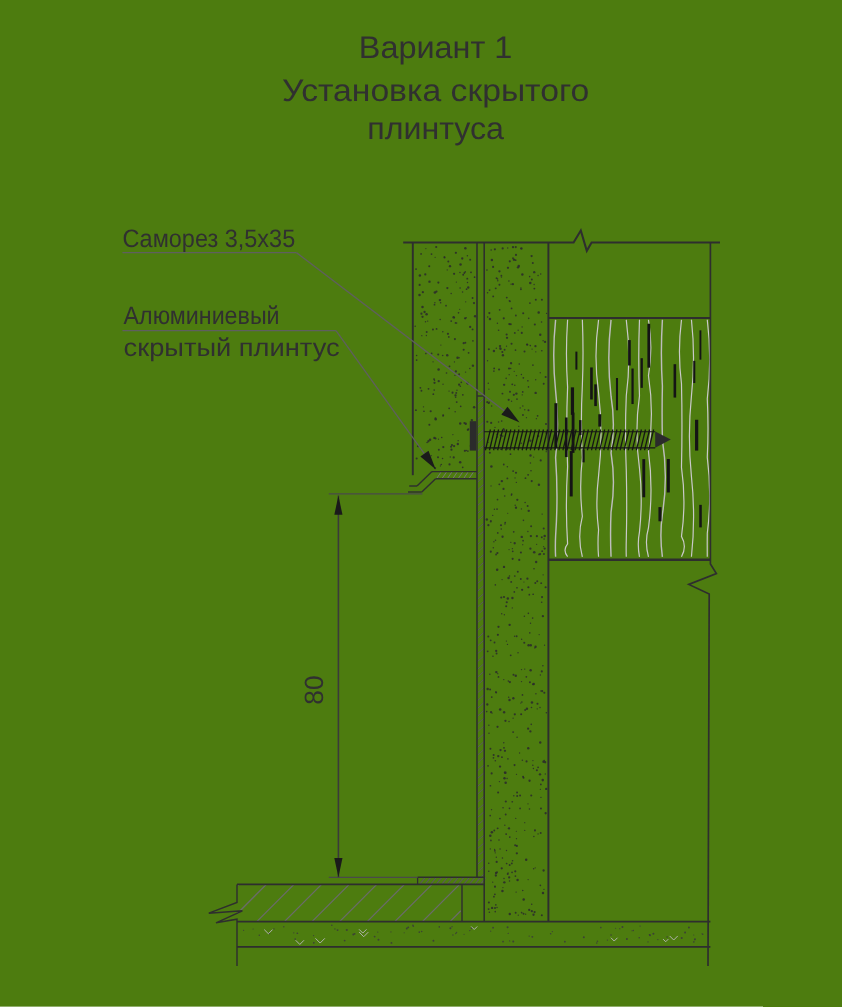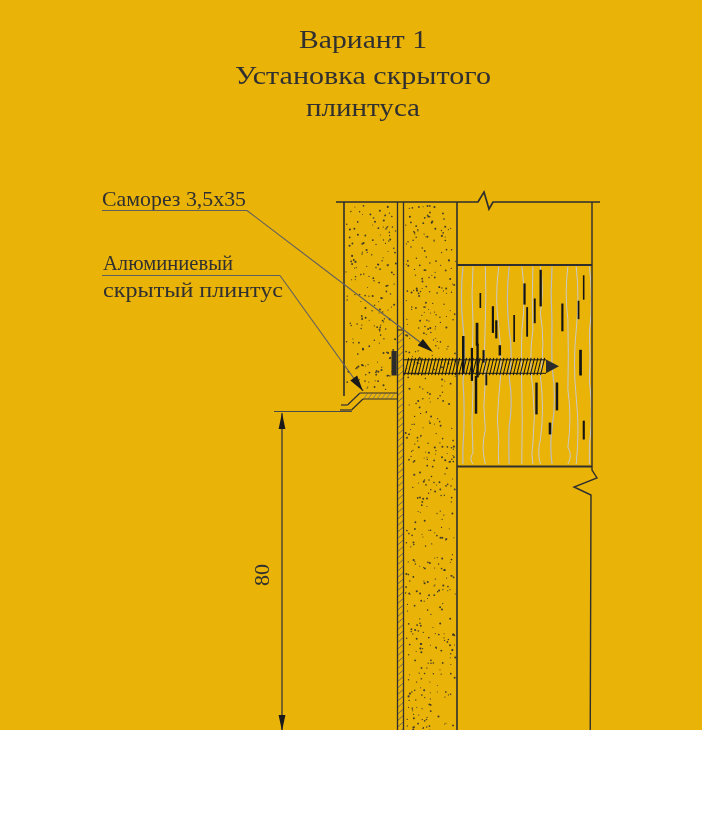--- a/index.html
+++ b/index.html
@@ -1,17 +1,17 @@
 <!DOCTYPE html>
 <html><head>
 <meta charset="utf-8">
 <style>
   html,body{margin:0;padding:0;background:#fff;}
-  .page{position:relative;width:702px;height:730px;background:#eab308;overflow:hidden;
-        font-family:Liberation Serif, serif;}
+  .page{position:relative;width:702px;height:839px;background:#4d7c0f;overflow:hidden;
+        font-family:Liberation Sans, sans-serif;}
   svg{position:absolute;left:0;top:0;}
   text{fill:#303030;}
 </style>
 </head>
 <body>
 
 <div class="page">
 <svg id="dwg" width="702" height="839" viewBox="0 0 702 839">
 
   <g>

